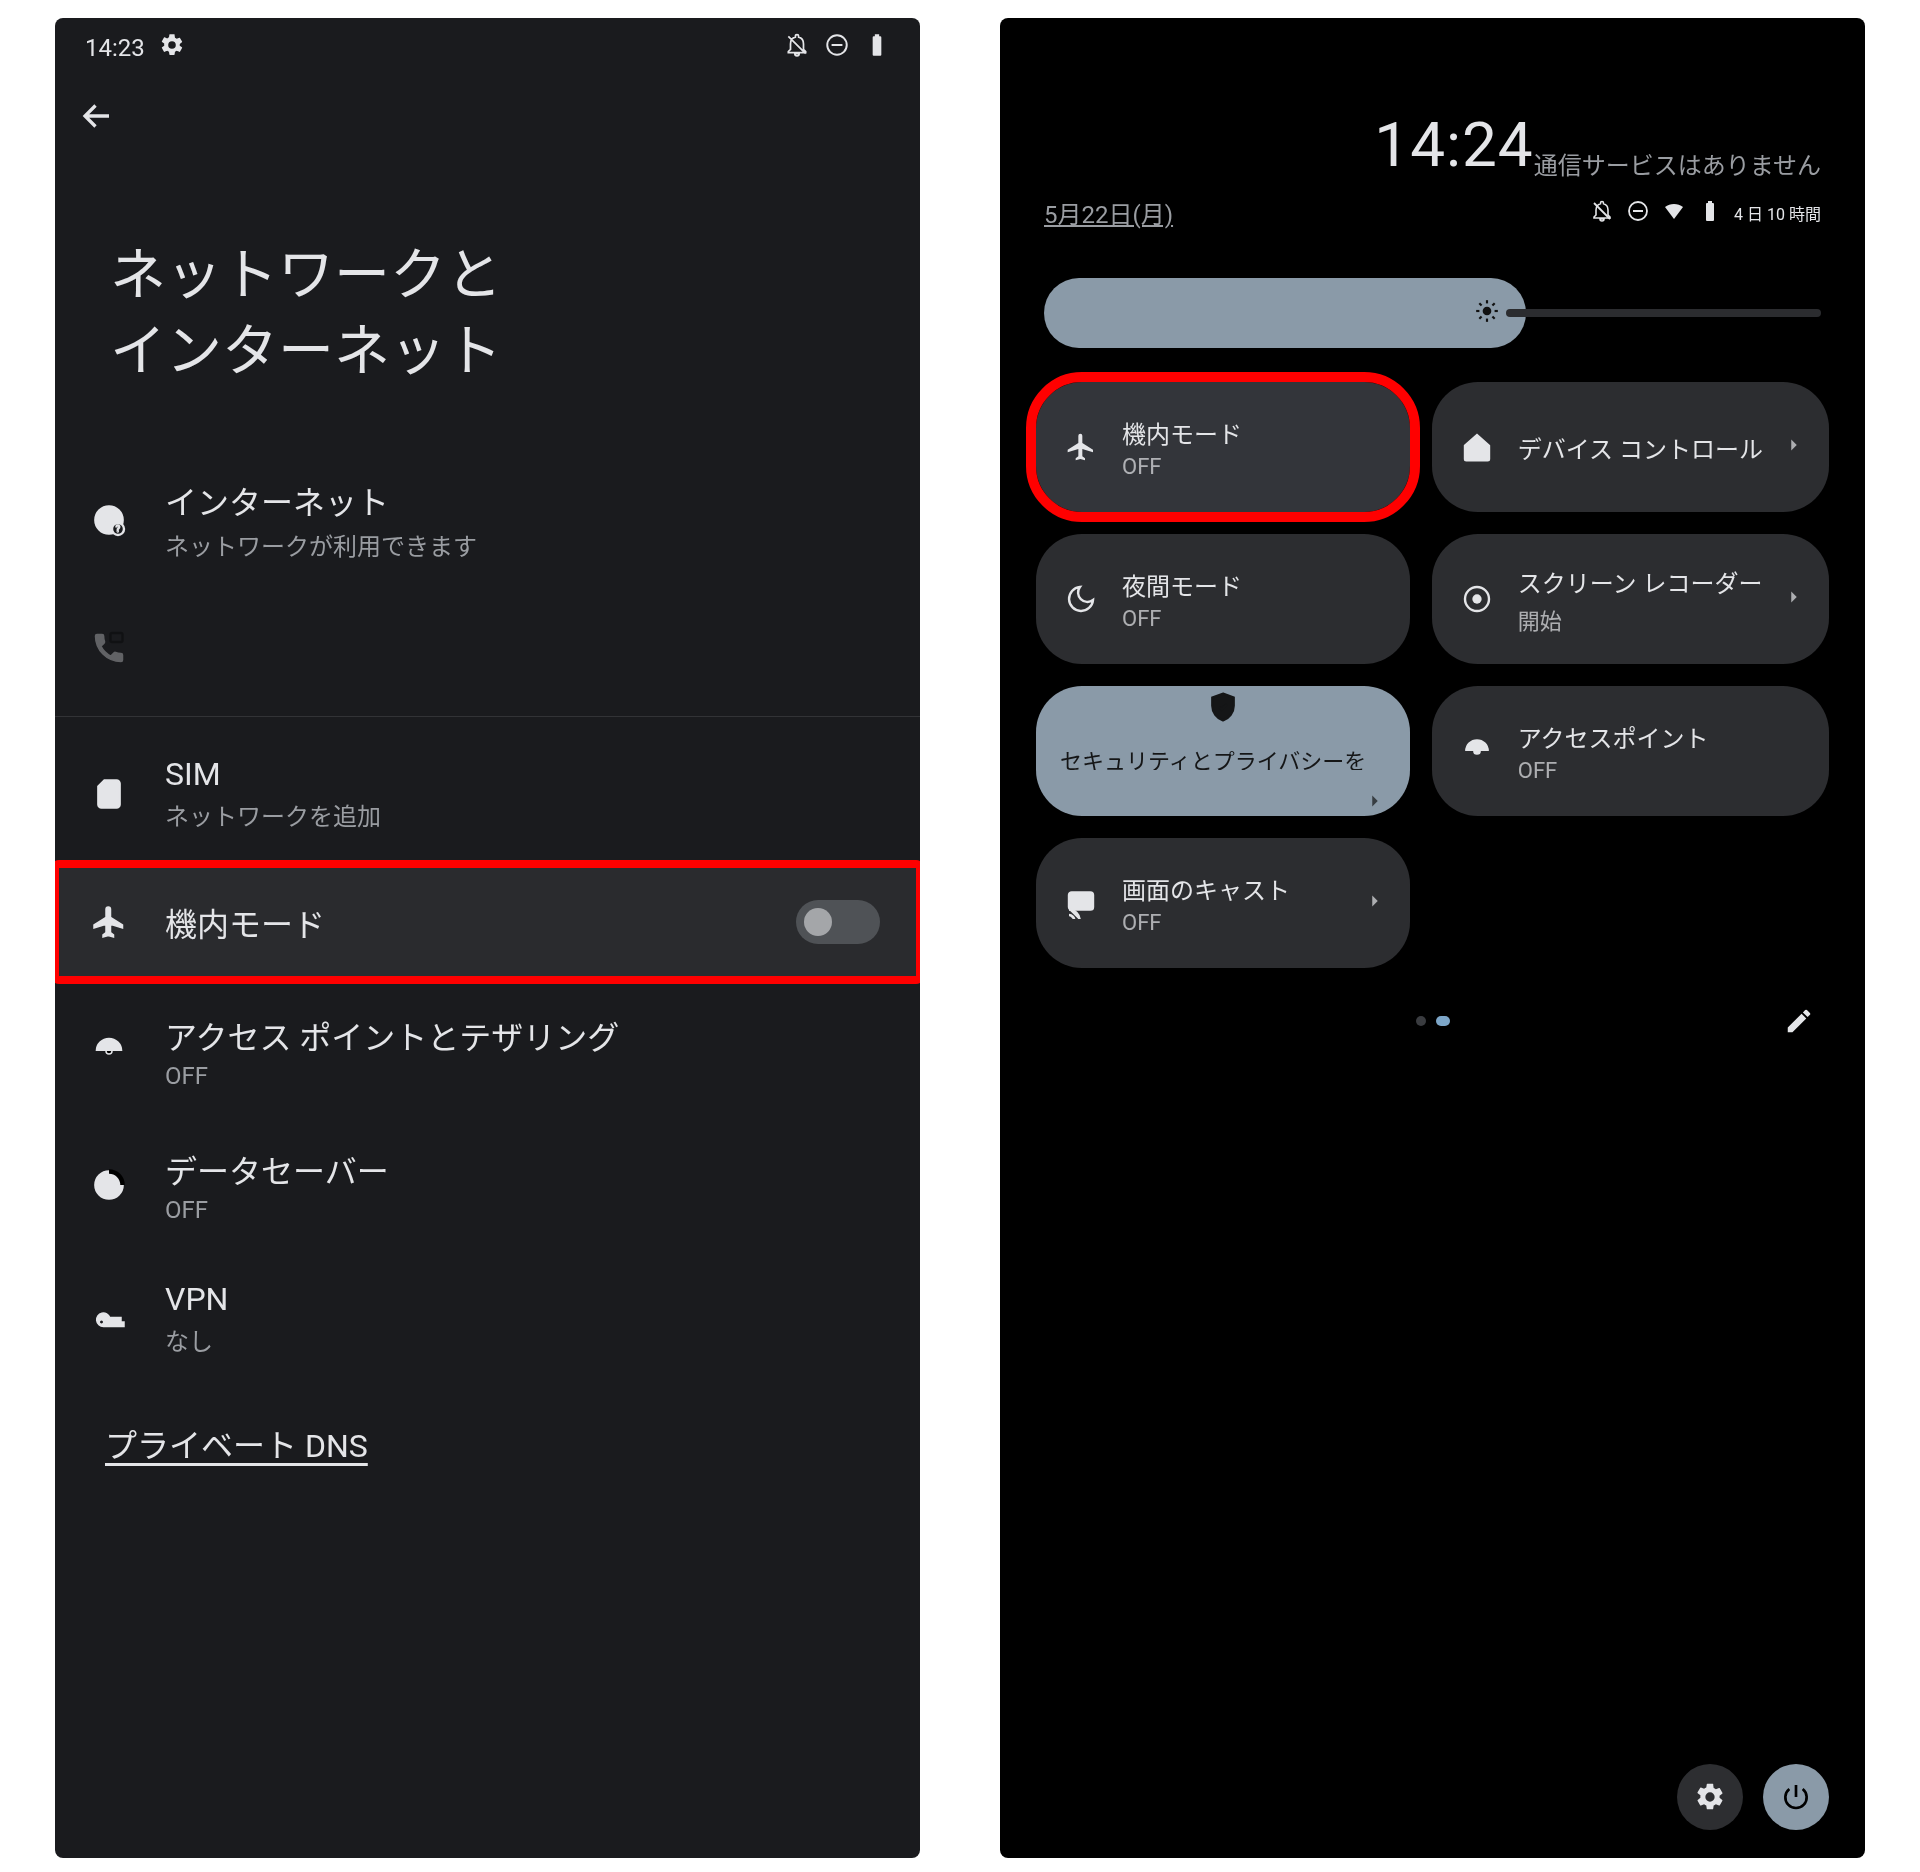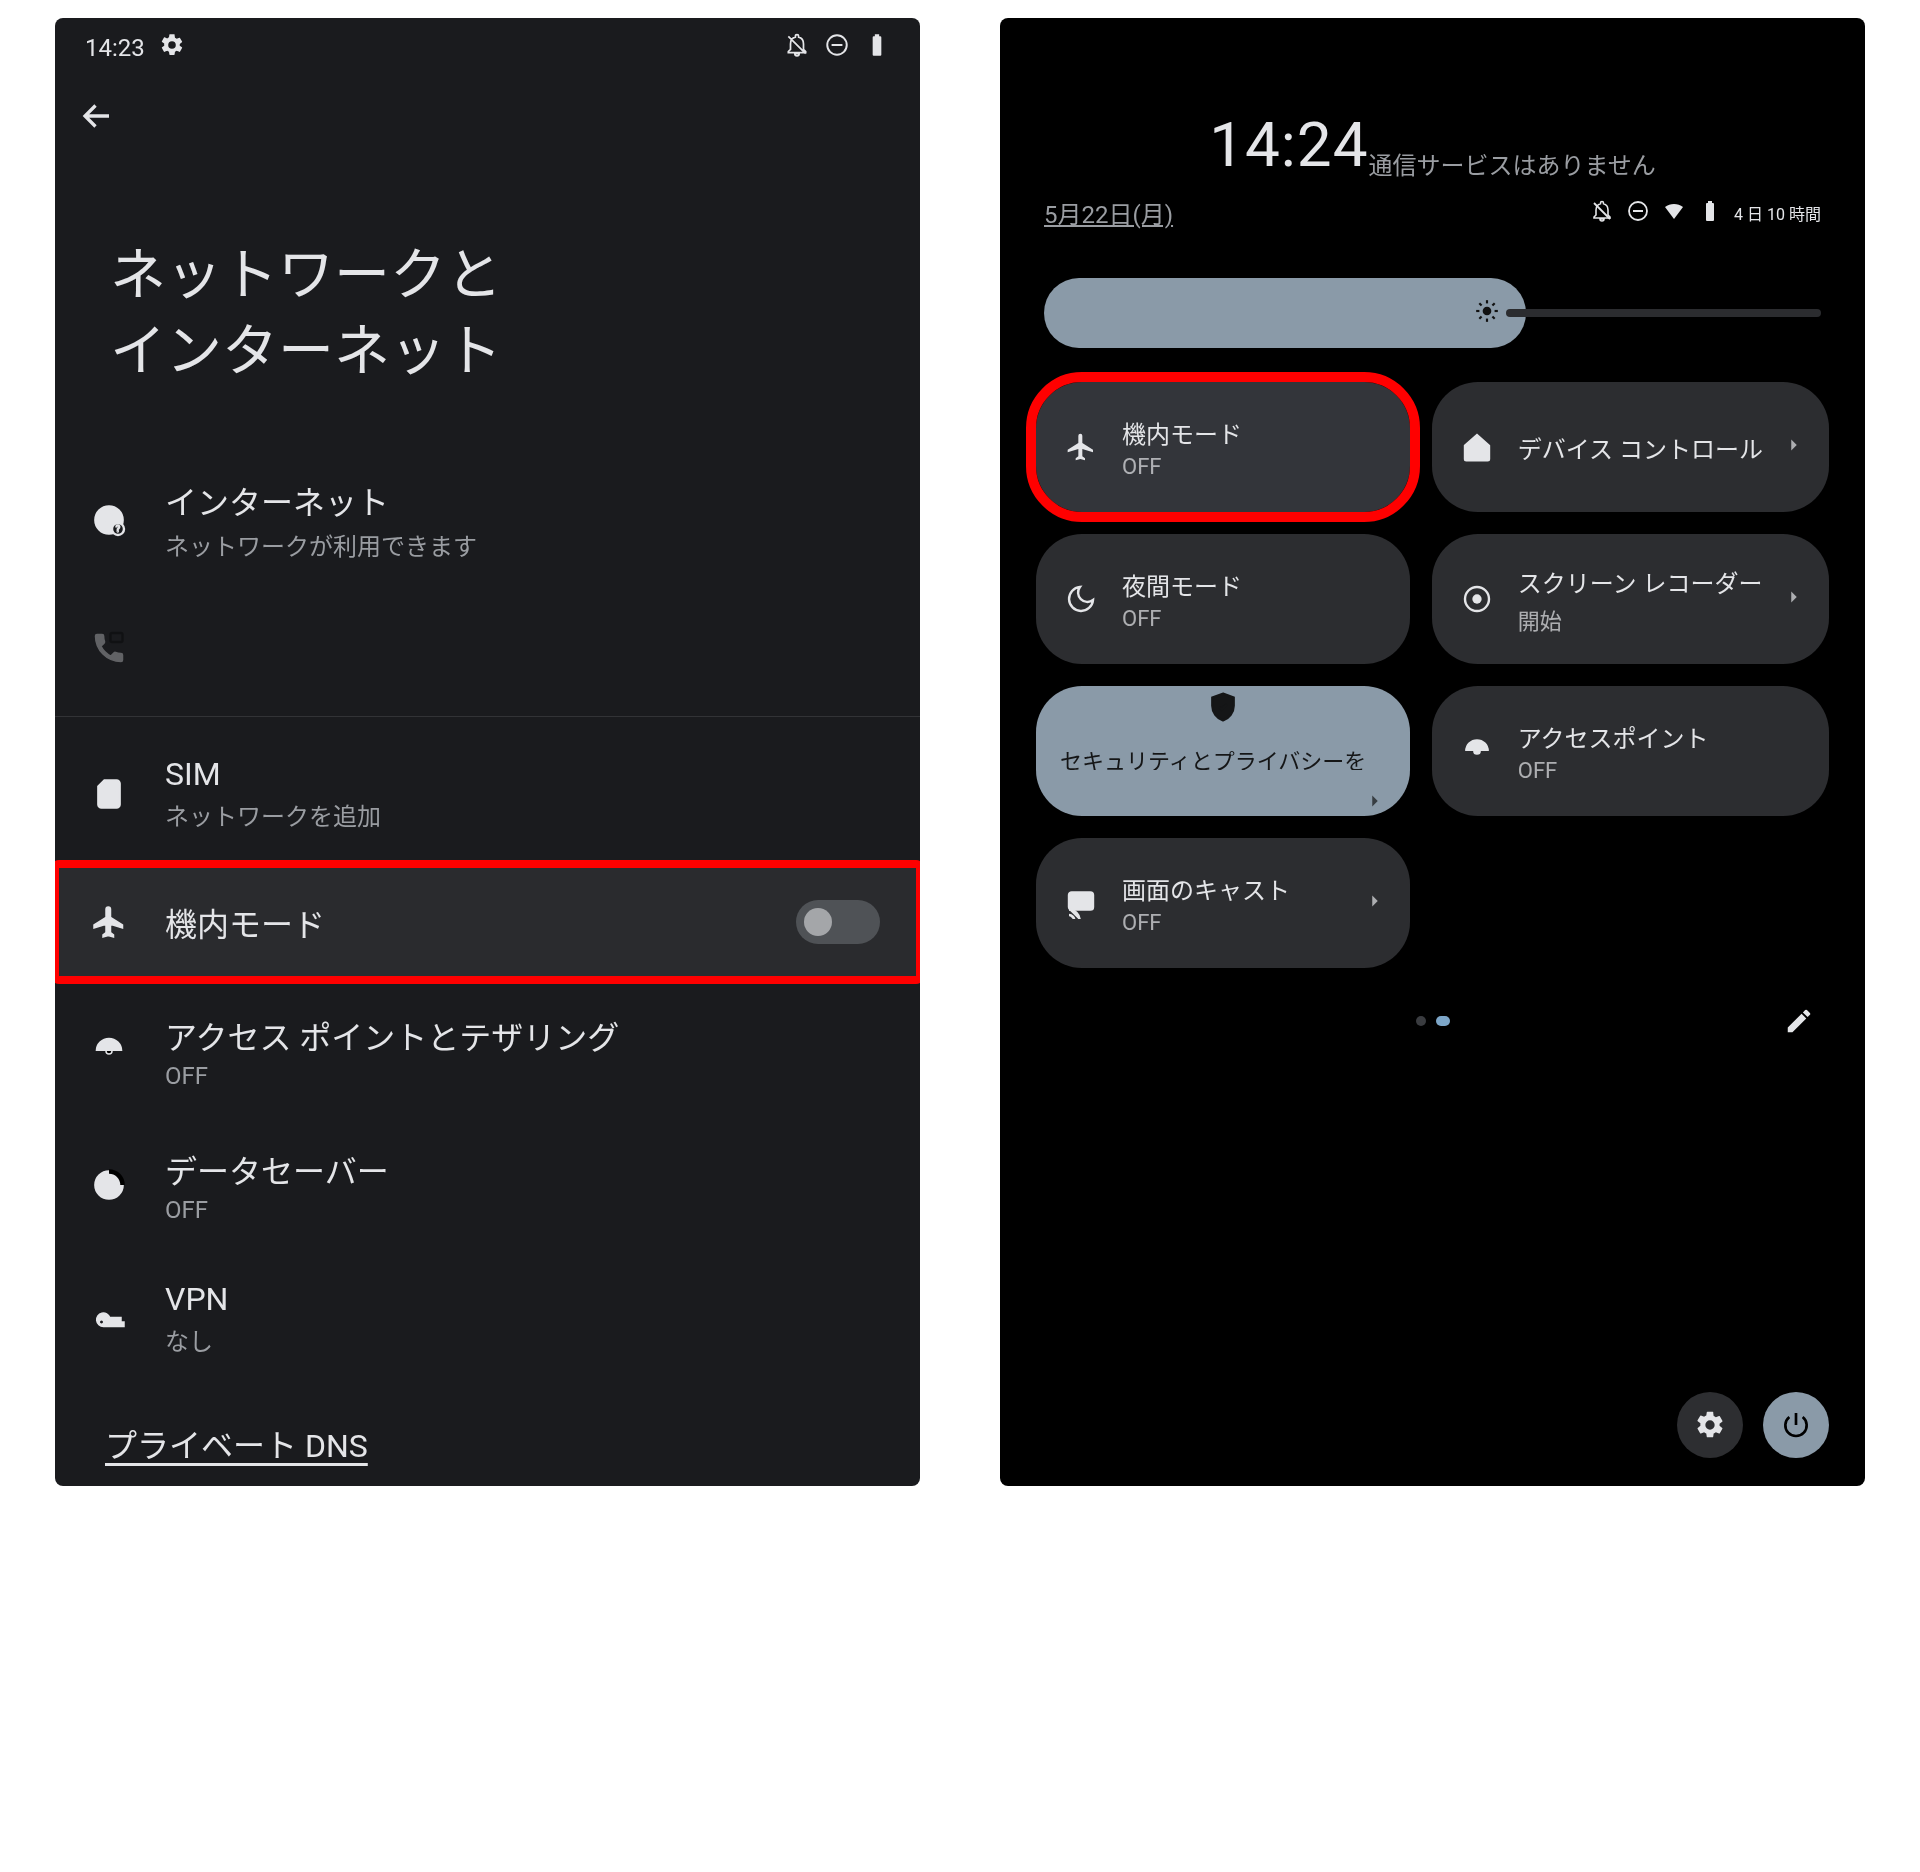--- a/index.html
+++ b/index.html
@@ -29,21 +29,21 @@
   }
   .canvas {
     width: 1920px;
     height: 1872px;
     display: flex;
     gap: 80px;
     padding: 18px 55px;
   }
   .phone {
     width: 880px;
-    height: 1468px;
+    height: 1840px;
     background: var(--bg-phone);
     border-radius: 8px;
     position: relative;
     overflow: hidden;
     display: flex;
     flex-direction: column;
   }
   .phone.dark {
     background: var(--bg-phone-dark);
   }
@@ -117,21 +117,21 @@
     background: var(--toggle-thumb);
     transform: translateY(-50%);
   }
 
   
   .qs-header {
     padding: 90px 44px 14px;
     display:flex; flex-direction:column; gap:10px;
     color: var(--fg);
   }
-  .qs-row1 { display:flex; align-items:flex-end; justify-content:center; }
+  .qs-row1 { display:flex; align-items:flex-end; justify-content:flex-end; }
   .qs-clock { font-size: 62px; font-weight: 400; letter-spacing: 1px; }
   .qs-service { font-size: 24px; color: var(--fg-dim); }
   .qs-row2 { display:flex; align-items:center; justify-content:space-between; margin-top: 4px;}
   .qs-date { font-size:24px; color: var(--fg-dim); text-decoration: underline; }
   .qs-status-right { display:flex; align-items:center; gap:12px; color: var(--fg); font-size:16px; }
   .qs-status-right svg { width:24px; height:24px; fill: var(--fg); }
 
   .brightness-row {
     display:flex;
     align-items:center;

